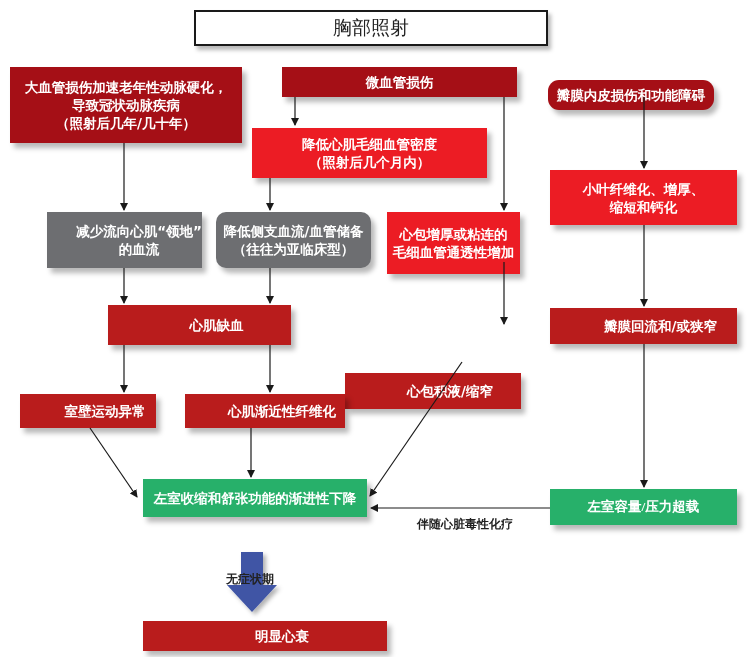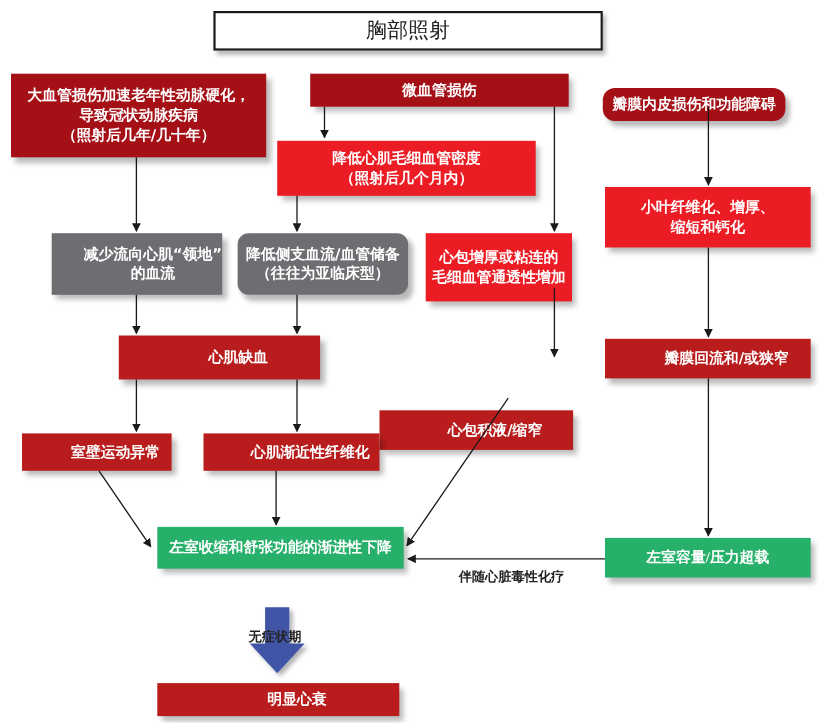--- a/index.html
+++ b/index.html
@@ -48,21 +48,21 @@
 <div class="box blue" style="left:108px; top:305px; width:183px; height:40px;">心肌缺血</div>
 <div class="box blue" style="left:345px; top:326px; width:176px; height:36px;margin-top:47px;">心包积液/缩窄</div>
 <div class="box blue" style="left:550px; top:308px; width:187px; height:36px;">瓣膜回流和/或狭窄</div>
 
 <div class="box blue" style="left:20px; top:394px; width:136px; height:34px;">室壁运动异常</div>
 <div class="box blue" style="left:185px; top:394px; width:160px; height:34px;">心肌渐近性纤维化</div>
 
 <div class="box green" style="left:143px; top:479px; width:224px; height:38px;">左室收缩和舒张功能的渐进性下降</div>
 <div class="box green" style="left:550px; top:489px; width:187px; height:36px;font-family:Liberation Serif, serif;">左室容量/压力超载</div>
 
-<div class="box blue" style="left:143px; top:621px; width:220px; height:30px;">明显心衰</div>
+<div class="box blue" style="left:143px; top:621px; width:244px; height:30px;">明显心衰</div>
 
 <svg class="arrows" width="750" height="657">
   <defs>
     <marker id="ah" markerWidth="8" markerHeight="8" refX="7" refY="4" orient="auto" markerUnits="userSpaceOnUse">
       <path d="M0,0 L8,4 L0,8 Z" fill="#1a1a1a"></path>
     </marker>
     <filter id="sh" x="-30%" y="-30%" width="160%" height="160%">
       <feDropShadow dx="3" dy="3" stdDeviation="2" flood-opacity="0.3"></feDropShadow>
     </filter>
   </defs>

